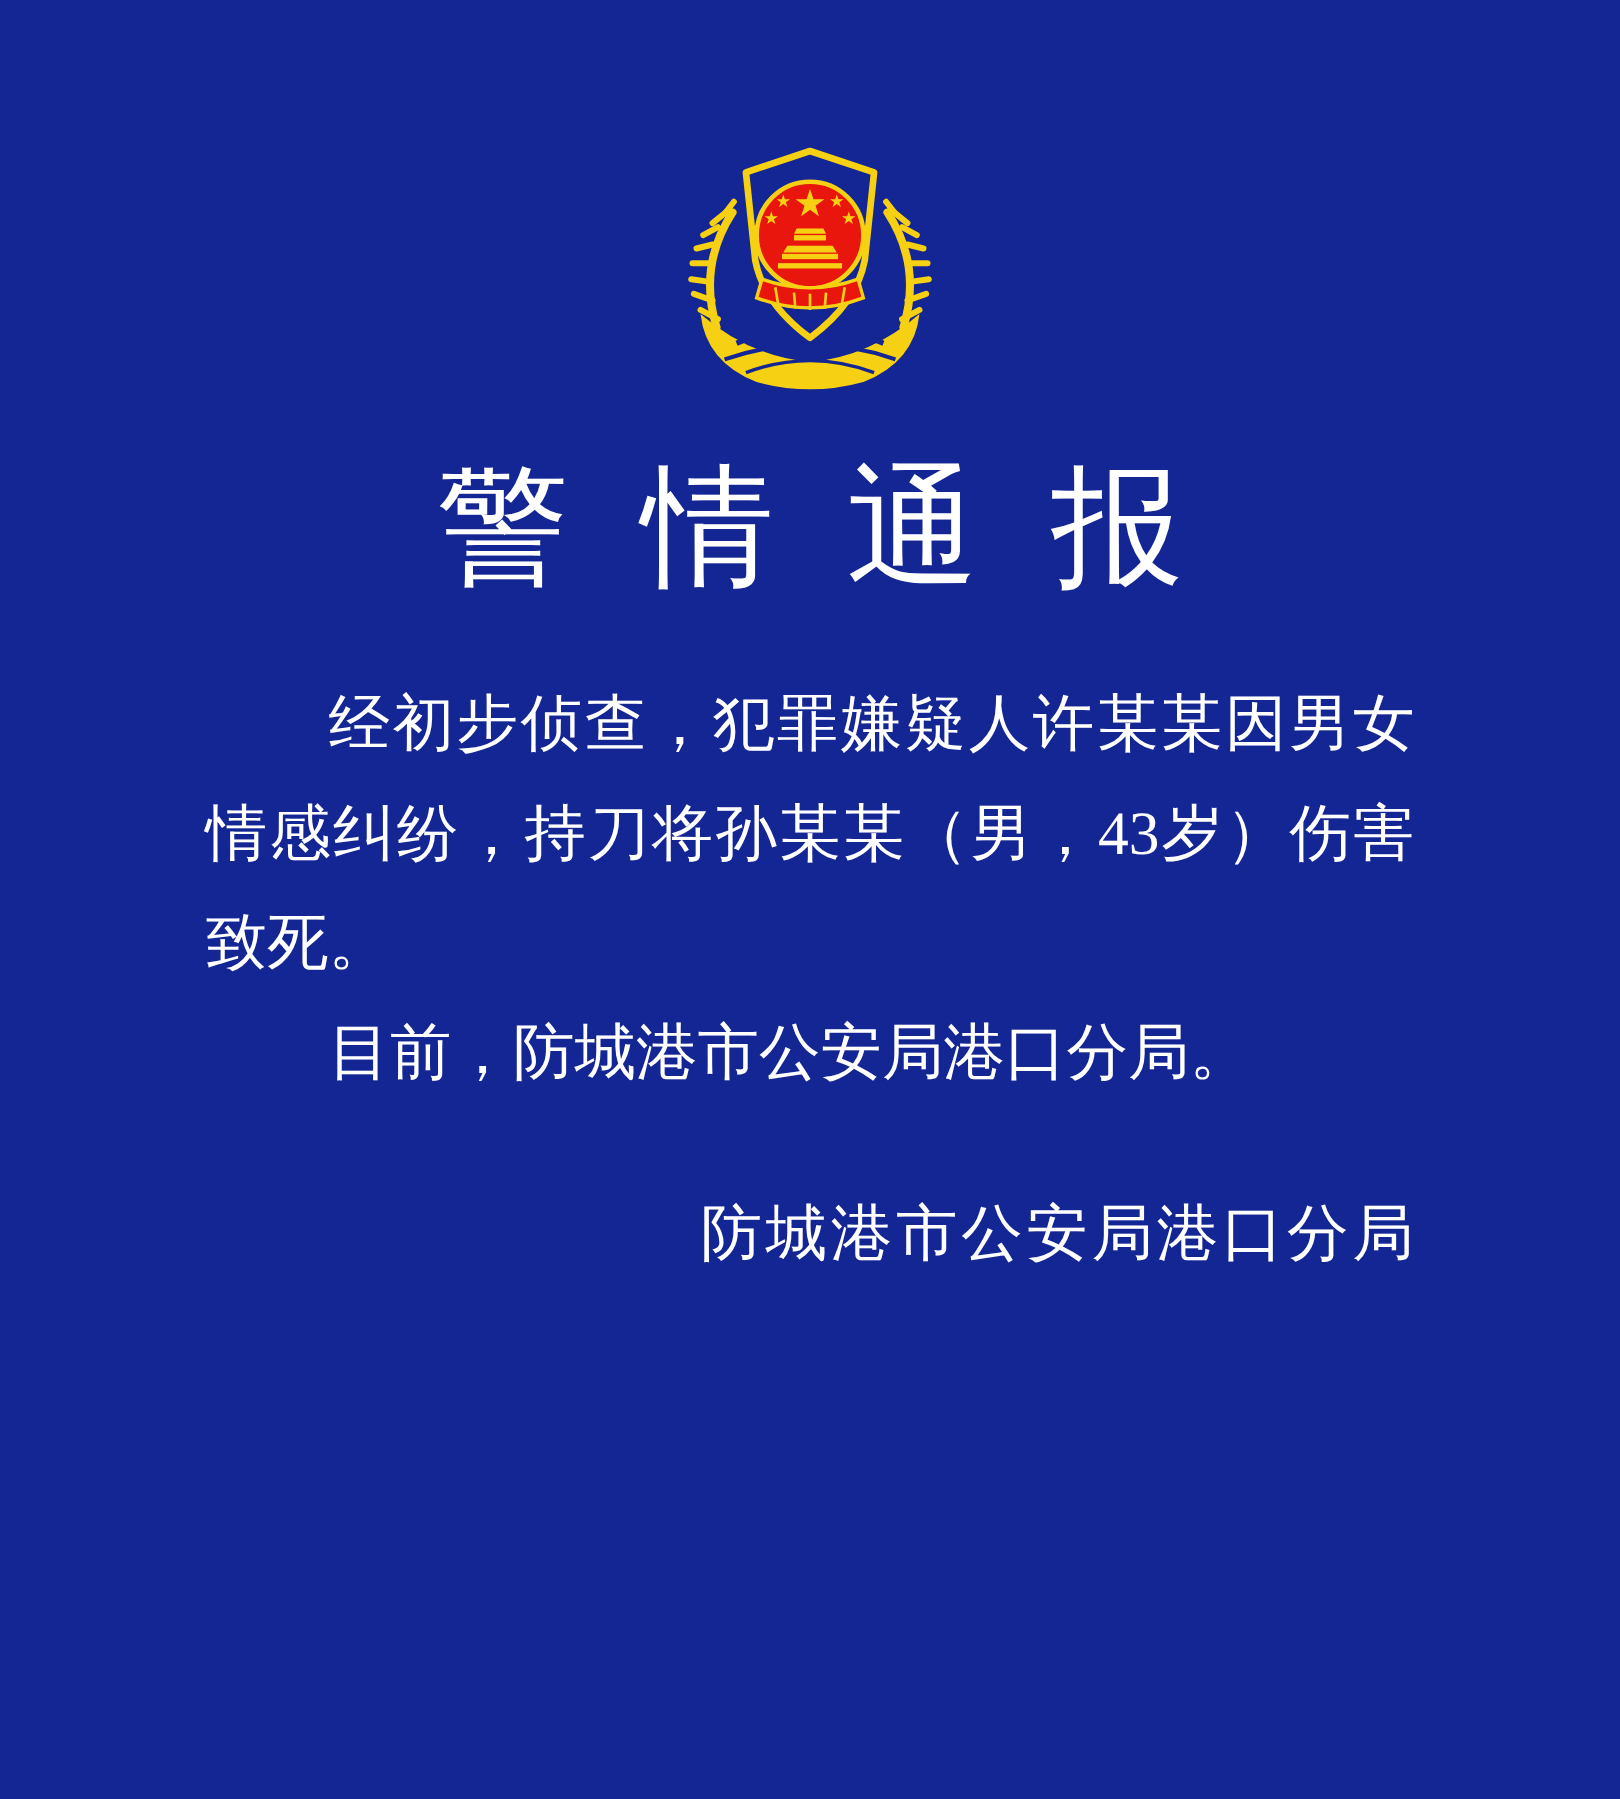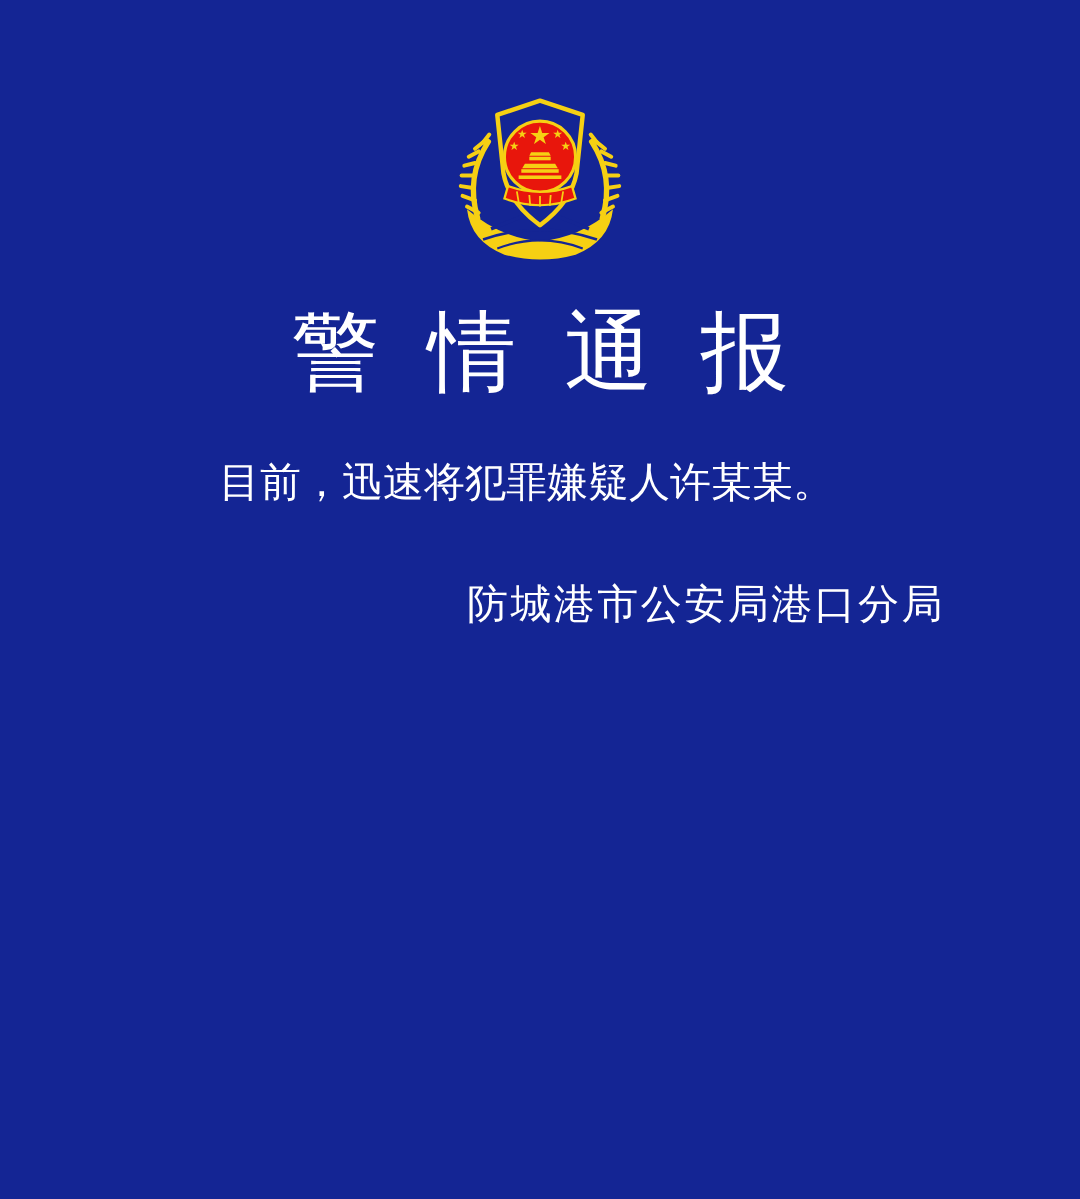--- a/index.html
+++ b/index.html
@@ -109,21 +109,22 @@
       </g>
 
       <path d="M64,110 Q100,123 136,110 L140,124 Q100,139 60,124 Z" fill="#e8160c" stroke="#f6d013" stroke-width="2.5"></path>
       <path d="M74,116 l2,12 M88,120 l1,12 M100,121 l0,12 M112,120 l-1,12 M126,116 l-2,12" stroke="#f6d013" stroke-width="2" fill="none"></path>
     </svg>
   </div>
 
   <div class="title">警情通报</div>
 
   <div class="body-text">
-    <p>目前，迅速将犯罪嫌疑人许某某。</p>
+    <p>经初步侦查，犯罪嫌疑人许某某因男女情感纠纷，持刀将孙某某（男，43岁）伤害致死。</p>
+    <p>目前，防城港市公安局港口分局。</p>
   </div>
 
   <div class="footer">
     <div class="footer-inner">
       <div class="agency">防城港市公安局港口分局</div>
       
     </div>
   </div>
 
 </div>

